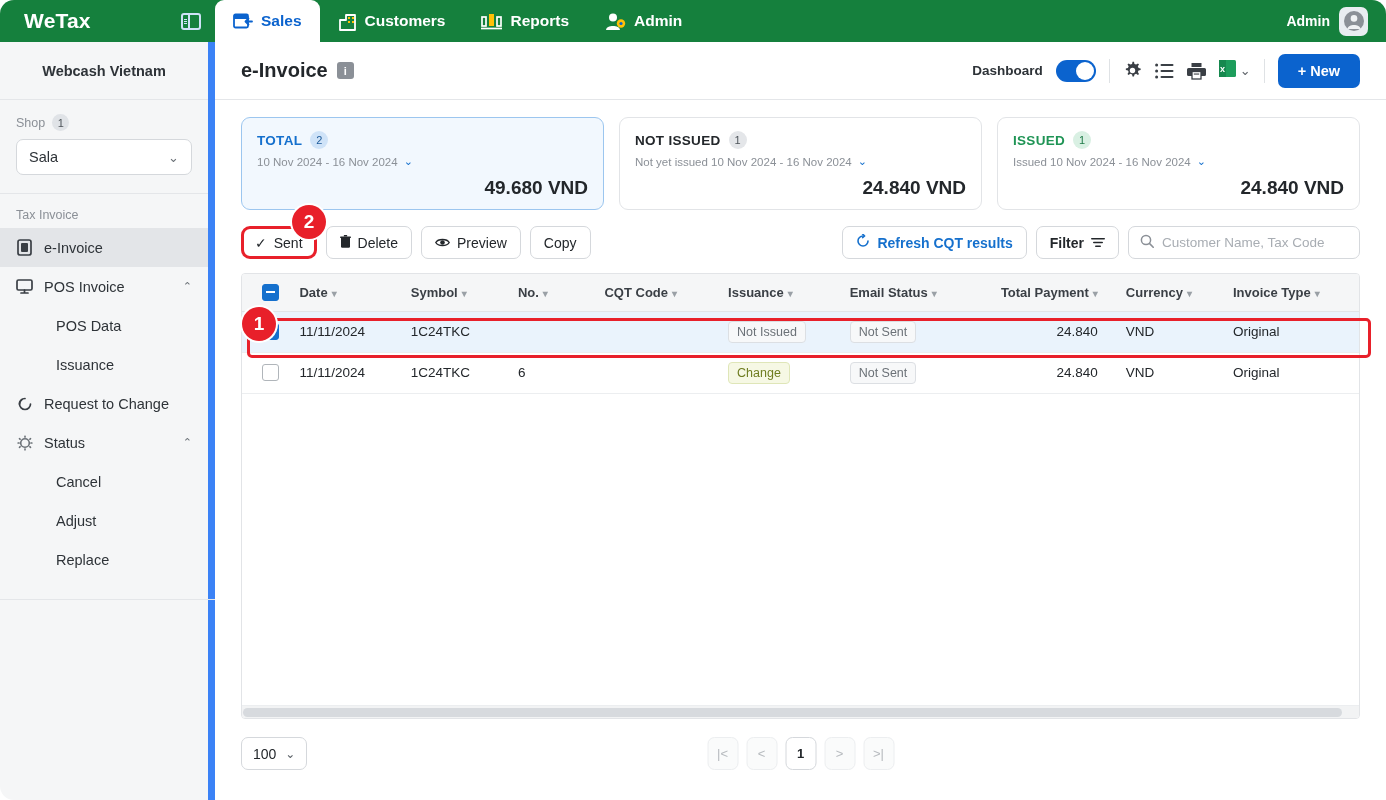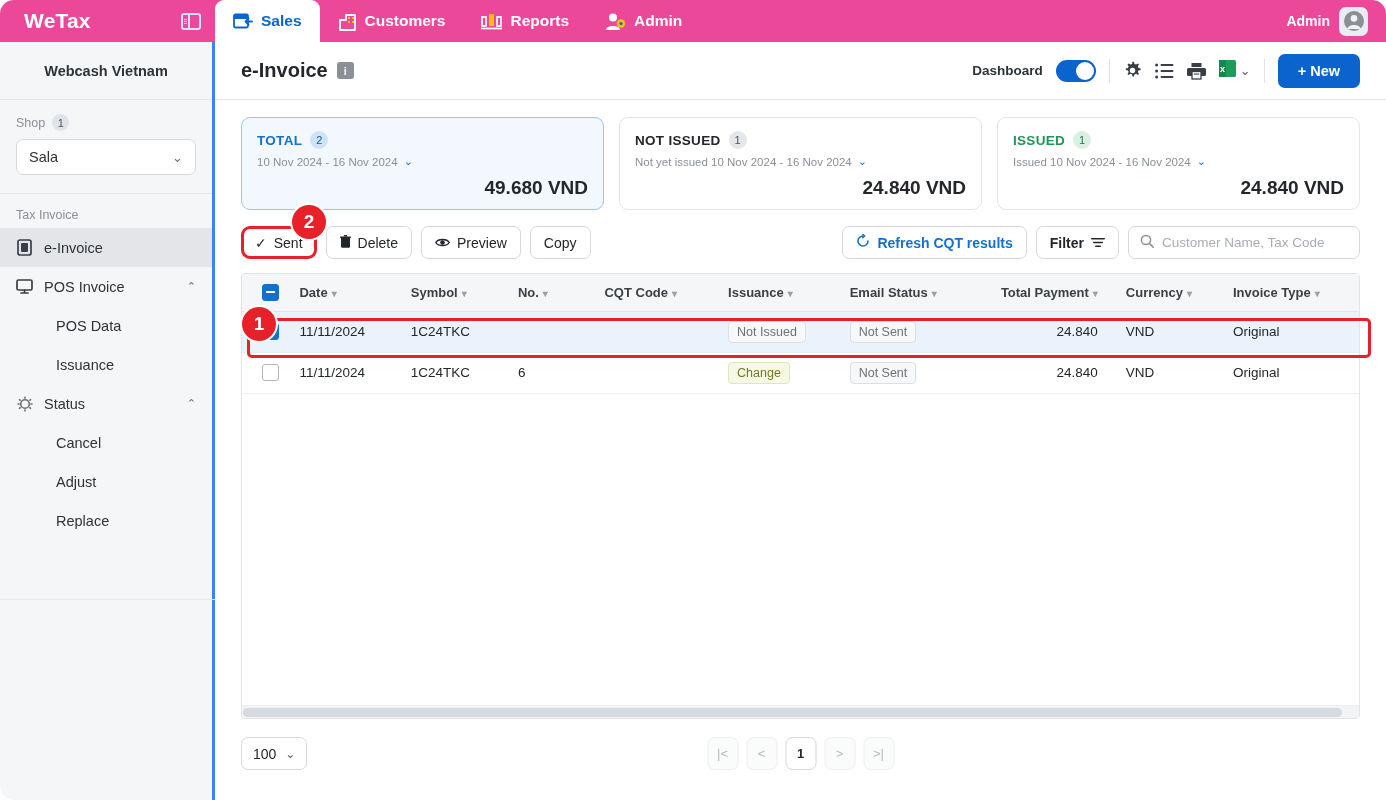--- a/index.html
+++ b/index.html
@@ -14,21 +14,21 @@
     width: 1386px; height: 800px;
     background: #ffffff;
     border-radius: 14px;
     overflow: hidden;
   }
 
   
   .topbar {
     position: absolute; left: 0; top: 0;
     width: 1386px; height: 42px;
-    background: #ec4899;
+    background: #15803d;
     display: flex; align-items: stretch;
   }
   .brand {
     width: 215px; height: 42px;
     display: flex; align-items: center;
     padding-left: 24px;
     gap: 10px;
   }
   .brand-logo {
     color: #fff; font-size: 21px; font-weight: bold;
@@ -67,21 +67,21 @@
   .avatar {
     width: 29px; height: 29px; border-radius: 7px;
     background: #e9edf1; display: flex; align-items: center; justify-content: center;
   }
 
   
   .sidebar {
     position: absolute; left: 0; top: 42px;
     width: 215px; height: 758px;
     background: #f5f6f7;
-    border-right: 3px solid #3b82f6;
+    border-right: 7px solid #3b82f6;
   }
   .company {
     height: 58px; display: flex; align-items: center; justify-content: center;
     font-size: 14.5px; color: #2e3338; font-weight: bold;
     border-bottom: 1px solid #e4e6e9;
   }
   .shoprow {
     padding: 14px 16px 0 16px;
     display: flex; align-items: center; gap: 7px;
   }
@@ -427,20 +427,29 @@
       <span class="caret">⌃</span>
     </div>
 
     <div class="subitem">
       <span>POS Data</span>
     </div>
     <div class="subitem">
       <span>Issuance</span>
     </div>
 
+    <div class="navitem">
+      <span class="ico">
+        <svg width="16" height="16" viewBox="0 0 16 16">
+          <path d="M13.5 8 A5.5 5.5 0 1 1 8 2.5" fill="none" stroke="#3a3f45" stroke-width="1.7" stroke-linecap="round"></path>
+          <path d="M2.5 8 A5.5 5.5 0 0 1 5 3.4" fill="none" stroke="#3a3f45" stroke-width="1.7" stroke-linecap="round"></path>
+        </svg>
+      </span>
+      <span>Request to Change</span>
+    </div>
 
     <div class="navitem">
       <span class="ico">
         <svg width="16" height="16" viewBox="0 0 16 16">
           <circle cx="8" cy="8" r="4.3" fill="none" stroke="#6b7177" stroke-width="1.6"></circle>
           <g fill="#6b7177">
             <rect x="7.2" y="0.4" width="1.6" height="2.4" rx=".6"></rect>
             <rect x="7.2" y="13.2" width="1.6" height="2.4" rx=".6"></rect>
             <rect x="0.4" y="7.2" width="2.4" height="1.6" rx=".6"></rect>
             <rect x="13.2" y="7.2" width="2.4" height="1.6" rx=".6"></rect>

